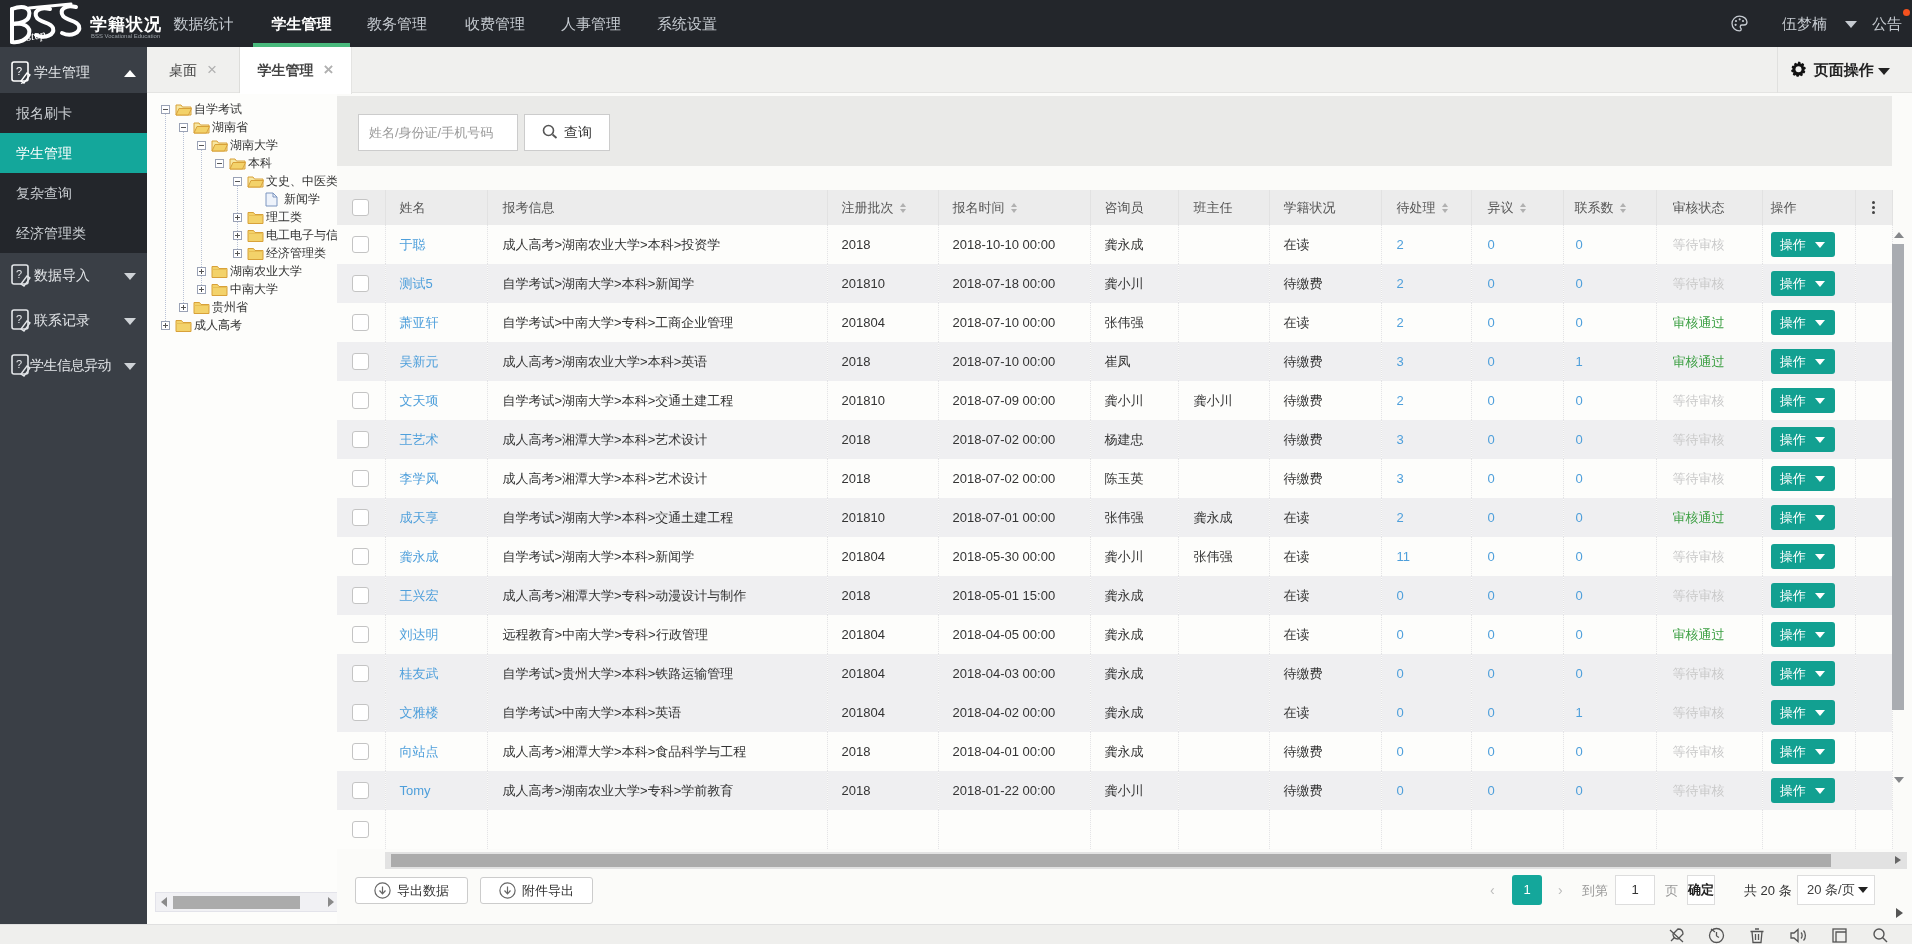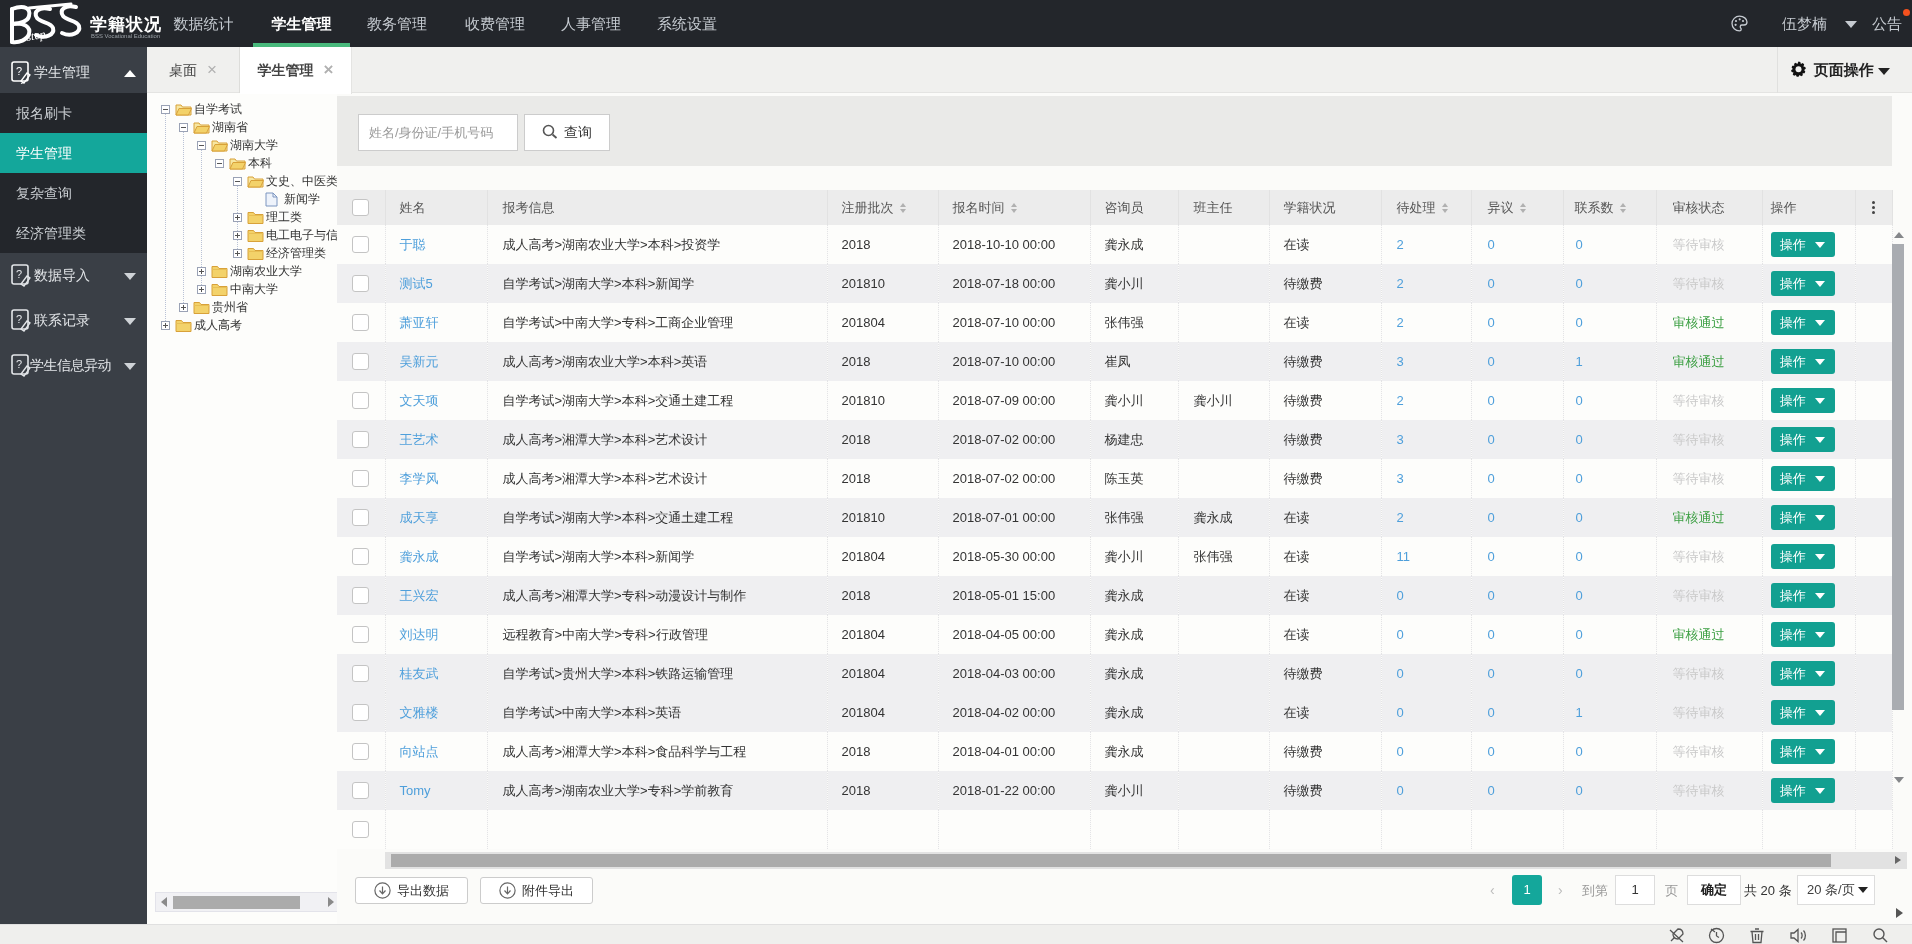--- a/index.html
+++ b/index.html
@@ -606,21 +606,21 @@
           <circle cx="8.5" cy="8.5" r="7.6" fill="none" stroke="#666" stroke-width="1.2"></circle>
           <path d="M8.5 4.5 V11 M5.5 8.5 L8.5 11.8 L11.5 8.5" fill="none" stroke="#666" stroke-width="1.2"></path>
         </svg>附件导出</div>
     <div id="pager" style="width:400px;top:4px;">
         <span class="abs" style="left:8px;top:7px;color:#bbb;font-size:14px;">‹</span>
         <span class="abs" style="left:30px;top:0;width:30px;height:30px;background:#14a79b;color:#fff;text-align:center;line-height:30px;border-radius:3px;">1</span>
         <span class="abs" style="left:76px;top:7px;color:#bbb;font-size:14px;">›</span>
         <span class="abs" style="left:100px;top:7px;color:#999;">到第</span>
         <span class="abs" style="left:133px;top:0px;width:40px;height:30px;background:#fff;border:1px solid #ddd;text-align:center;line-height:28px;color:#333;">1</span>
         <span class="abs" style="left:183px;top:7px;color:#999;">页</span>
-        <span class="abs" style="left:205px;top:0px;width:54px;height:30px;background:#fff;border:1px solid #ddd;text-align:center;line-height:28px;color:#222;font-weight:bold;">确定</span>
+        <span class="abs" style="left:205px;top:0px;width:28px;height:30px;background:#fff;border:1px solid #ddd;text-align:center;line-height:28px;color:#222;font-weight:bold;">确定</span>
         <span class="abs" style="left:262px;top:7px;color:#333;">共 20 条</span>
         <span class="abs" style="left:315px;top:0px;width:78px;height:30px;background:#fff;border:1px solid #ddd;line-height:28px;color:#404040;padding-left:9px;">20 条/页</span>
         <span class="abs" style="left:376px;top:12px;width:0;height:0;border-left:5px solid transparent;border-right:5px solid transparent;border-top:6px solid #222;"></span>
       </div>
   </div>
 </div>
 
 <div class="abs" style="left:1896px;top:908px;width:0;height:0;border-top:5px solid transparent;border-bottom:5px solid transparent;border-left:7px solid #555;"></div>
 <div id="bottomstrip">
   <svg class="abs" style="left:1668px;top:2px" width="17" height="17" viewBox="0 0 17 17">

